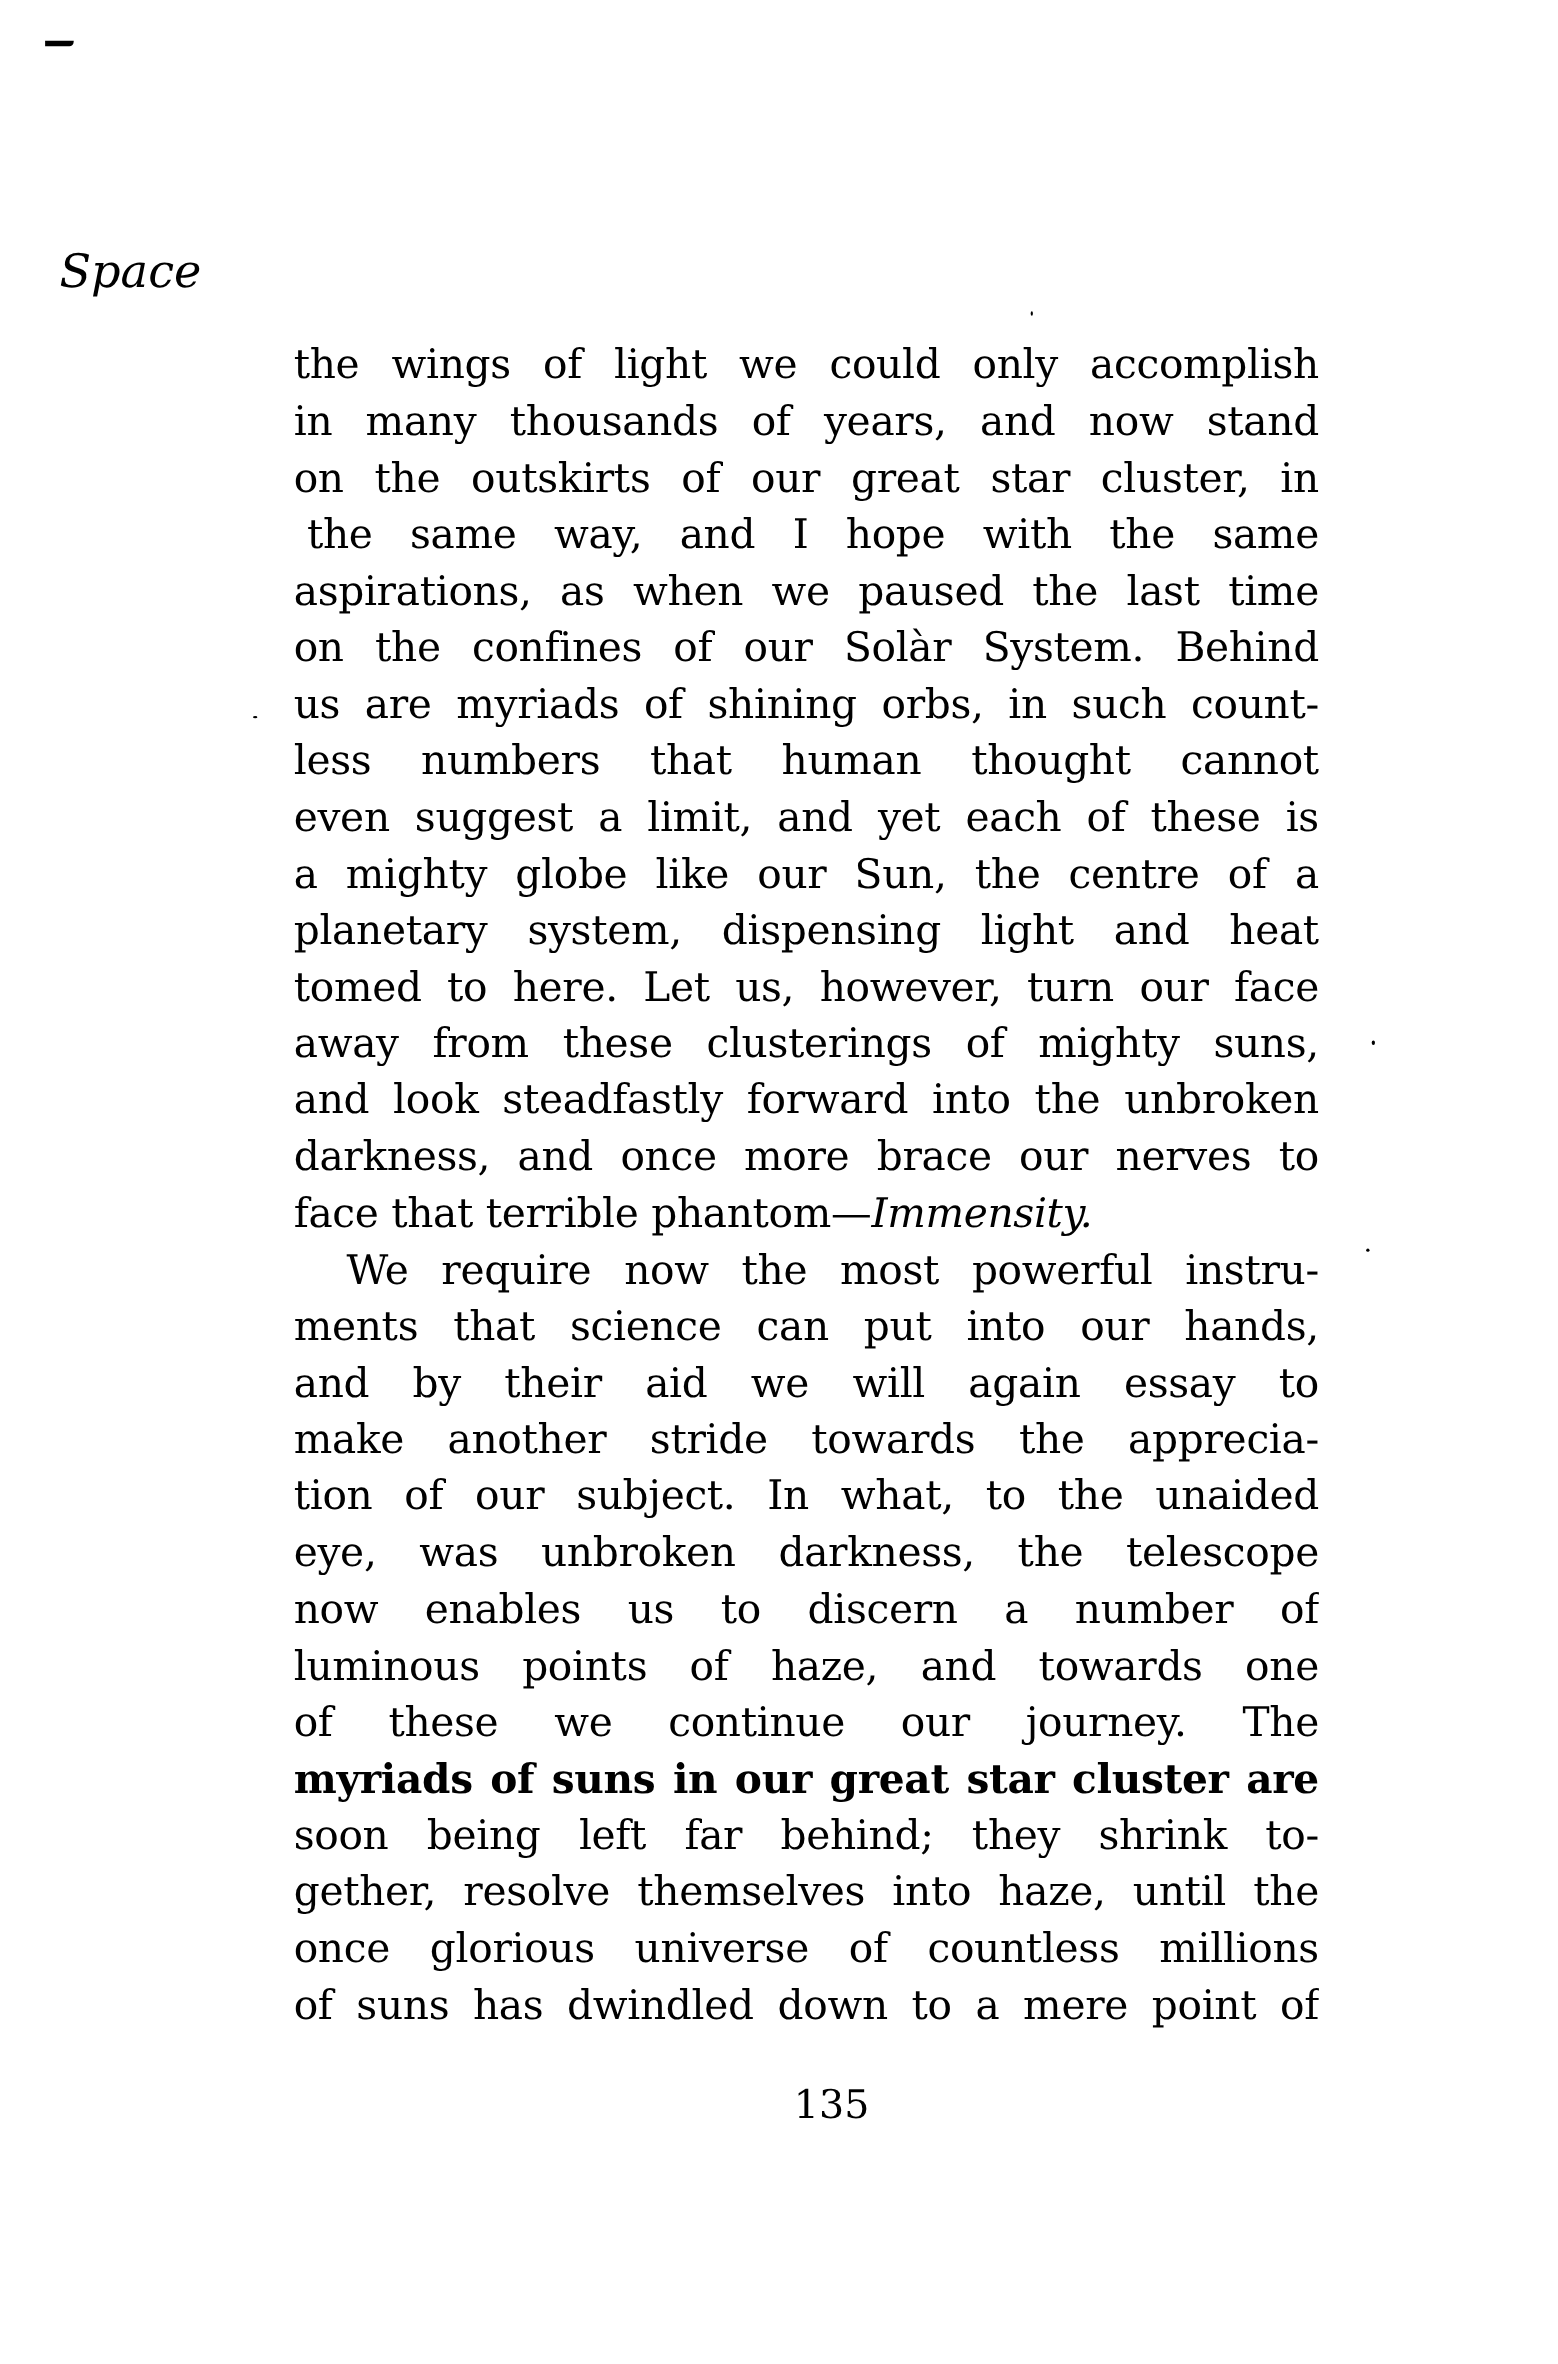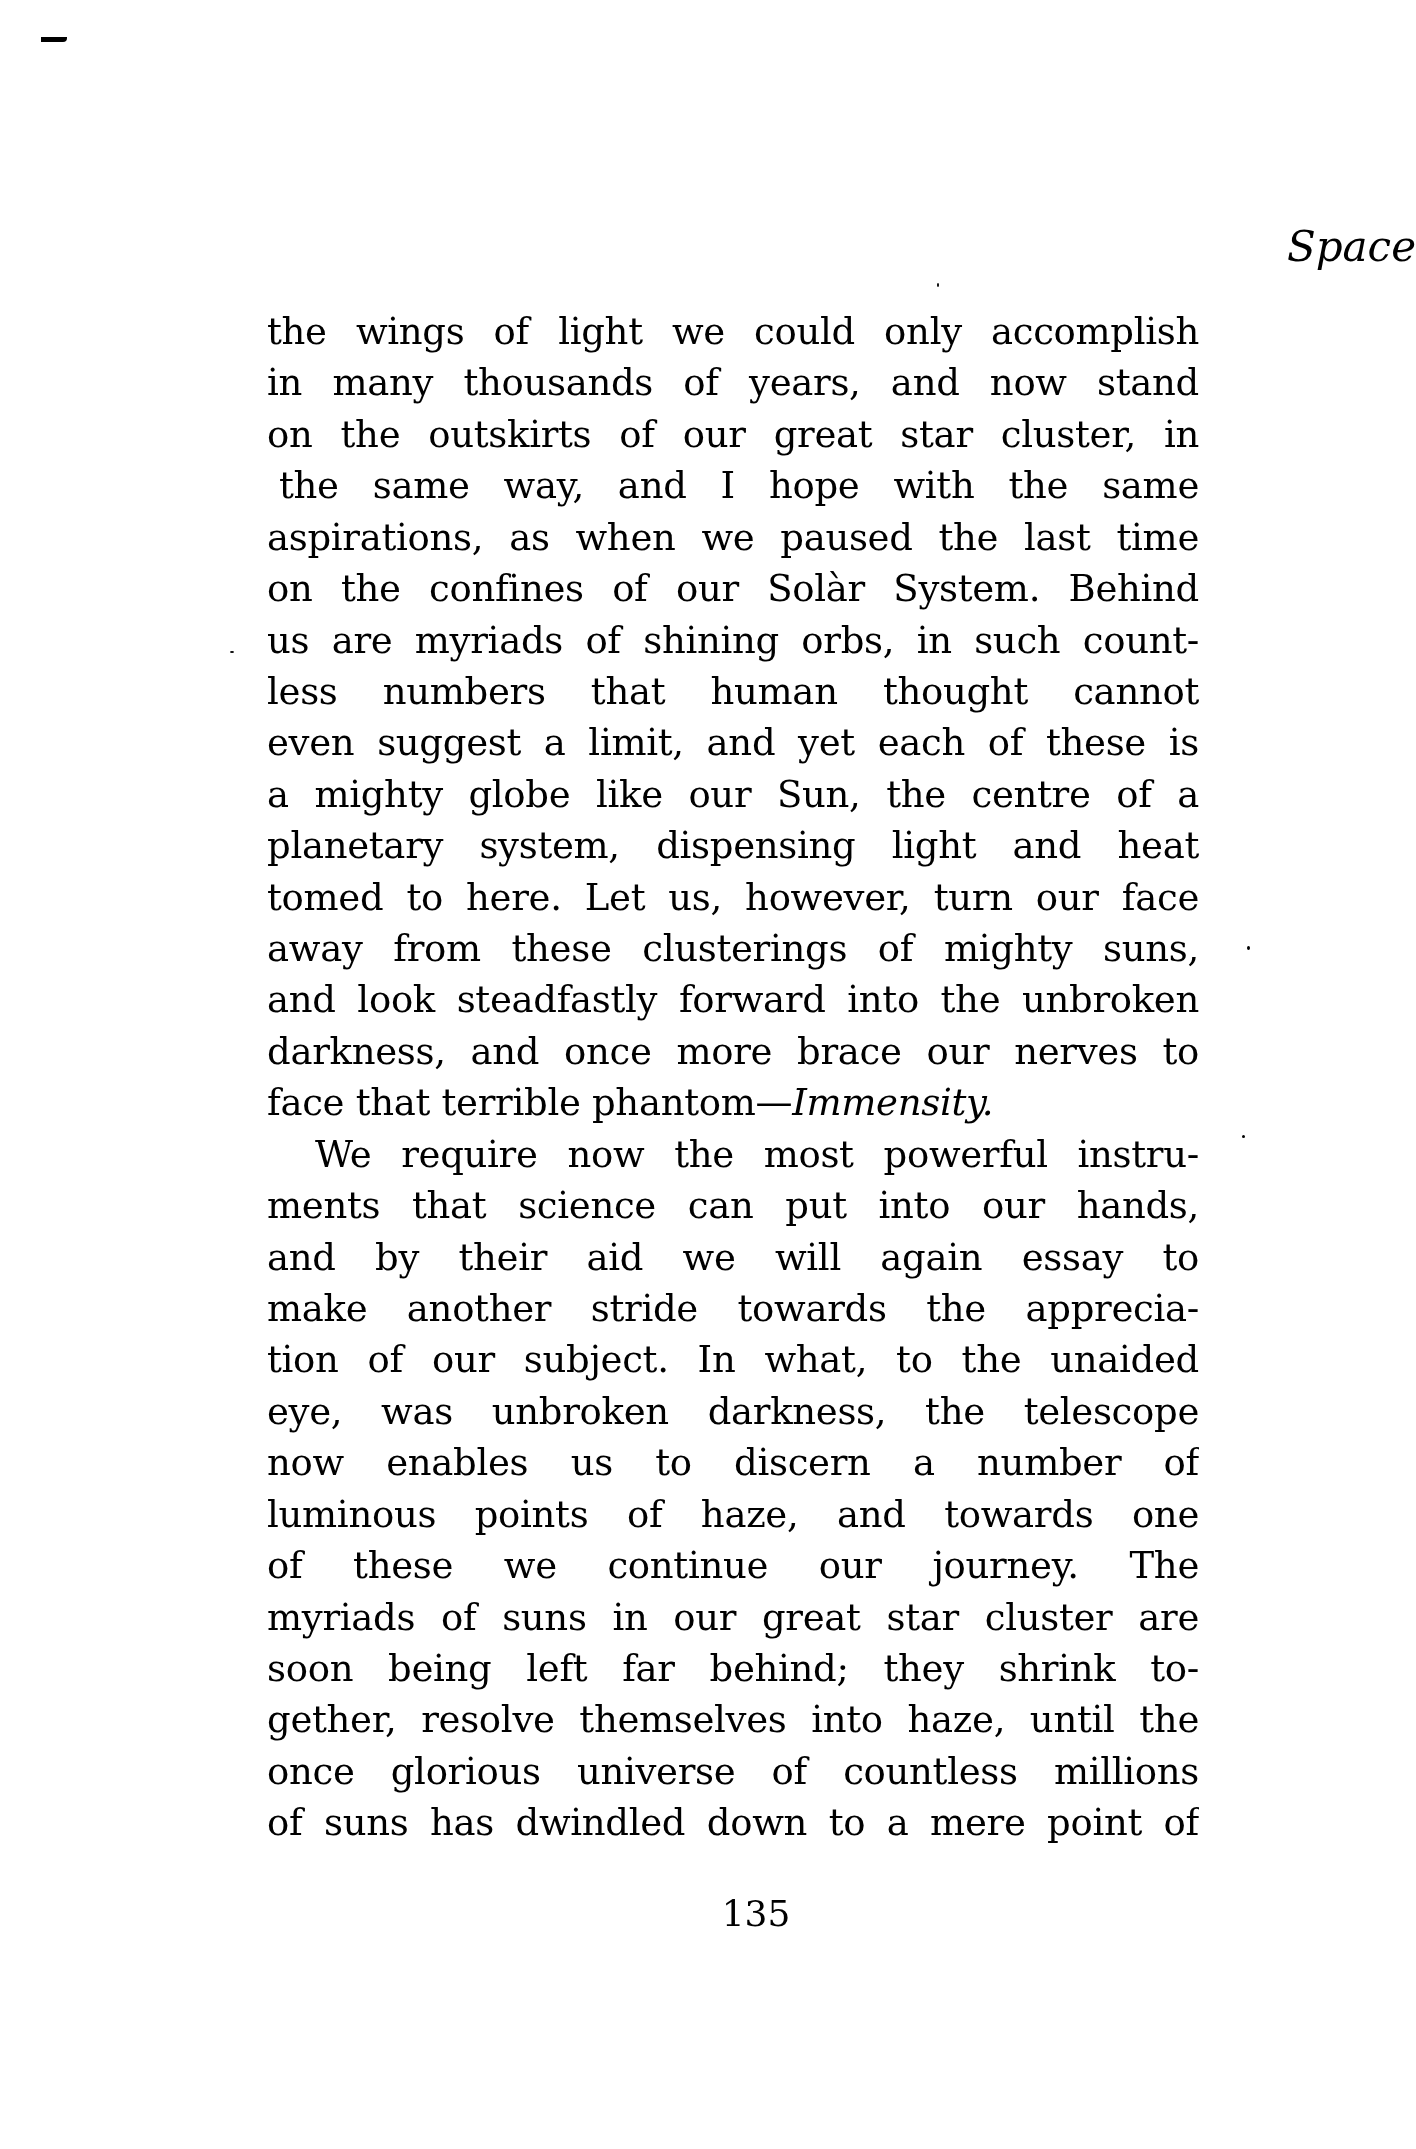--- a/index.html
+++ b/index.html
@@ -1,21 +1,21 @@
 <!DOCTYPE html>
 <html><head>
 <meta charset="utf-8">
 <style>
   html, body { margin: 0; padding: 0; background: #ffffff; }
   body { width: 1416px; height: 2149px; position: relative; overflow: hidden; }
   .page { position: absolute; left: 0; top: 0; width: 1416px; height: 2149px; background: #ffffff; }
   .corner-mark { position: absolute; left: 41px; top: 37px; width: 26px; height: 5px; background: #000; border-radius: 0 0 4px 0; }
   .speck { position: absolute; background: #000; border-radius: 50%; }
   .running-head {
-    position: absolute; left: 0; width: 1416px; top: 222px; text-align: right;
+    position: absolute; left: 0; width: 1416px; top: 222px; text-align: left;
     font-family: "DejaVu Serif", serif; font-style: italic; font-size: 42px; line-height: 50px; color: #000;
     padding-left: 54px; box-sizing: border-box;
   }
   .text-block { position: absolute; left: 267px; top: 306px; width: 932px; }
   .line {
     display: block; height: 51.43px; line-height: 51.43px; white-space: nowrap;
     font-family: "DejaVu Serif", serif; font-size: 37px; color: #000;
     text-align: justify; text-align-last: justify; letter-spacing: -0.3px;
     overflow: visible;
   }
@@ -64,21 +64,21 @@
     <div>
       <span class="line indent" style="white-space: nowrap; text-align-last: justify; height: 51.43px; overflow: hidden;">We require now the most powerful instru-</span>
       <span class="line" style="white-space: nowrap; text-align-last: justify; height: 51.43px; overflow: hidden;">ments that science can put into our hands,</span>
       <span class="line" style="white-space: nowrap; text-align-last: justify; height: 51.43px; overflow: hidden;">and by their aid we will again essay to</span>
       <span class="line" style="white-space: nowrap; text-align-last: justify; height: 51.43px; overflow: hidden;">make another stride towards the apprecia-</span>
       <span class="line" style="white-space: nowrap; text-align-last: justify; height: 51.43px; overflow: hidden;">tion of our subject.  In what, to the unaided</span>
       <span class="line" style="white-space: nowrap; text-align-last: justify; height: 51.43px; overflow: hidden;">eye, was unbroken darkness, the telescope</span>
       <span class="line" style="white-space: nowrap; text-align-last: justify; height: 51.43px; overflow: hidden;">now enables us to discern a number of</span>
       <span class="line" style="white-space: nowrap; text-align-last: justify; height: 51.43px; overflow: hidden;">luminous points of haze, and towards one</span>
       <span class="line" style="white-space: nowrap; text-align-last: justify; height: 51.43px; overflow: hidden;">of these we continue our journey.  The</span>
-      <span class="line" style="white-space: nowrap; text-align-last: justify; height: 51.43px; overflow: hidden;">myriads of suns in our great star cluster are</span>
+      <span class="line" style="white-space: nowrap; text-align-last: justify; height: 51.43px; overflow: hidden; font-weight: bold;">myriads of suns in our great star cluster are</span>
       <span class="line" style="white-space: nowrap; text-align-last: justify; height: 51.43px; overflow: hidden;">soon being left far behind; they shrink to-</span>
       <span class="line" style="white-space: nowrap; text-align-last: justify; height: 51.43px; overflow: hidden;">gether, resolve themselves into haze, until the</span>
       <span class="line" style="white-space: nowrap; text-align-last: justify; height: 51.43px; overflow: hidden;">once glorious universe of countless millions</span>
       <span class="line" style="white-space: nowrap; text-align-last: justify; height: 51.43px; overflow: hidden;">of suns has dwindled down to a mere point of</span>
     </div>
   </div>
 
   <div class="page-number">135</div>
 </div>
 

